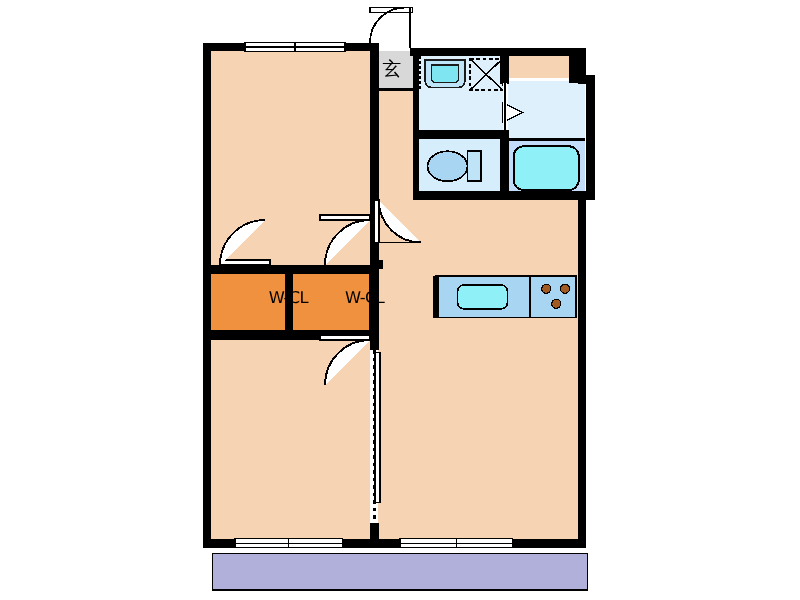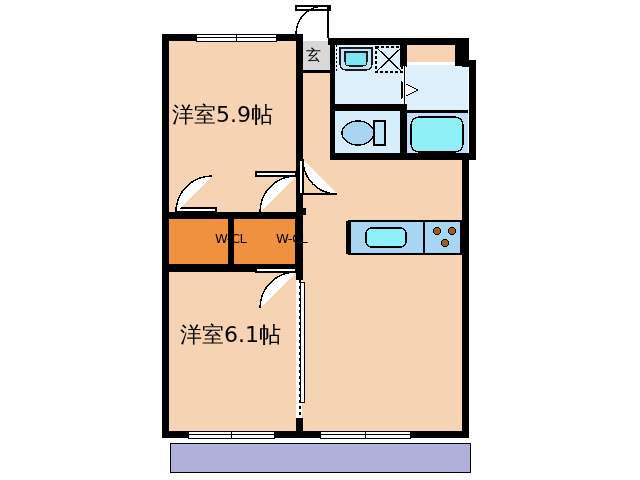--- a/index.html
+++ b/index.html
@@ -202,23 +202,21 @@
 
       <rect x="366" y="228" width="40" height="19" rx="5" ry="5" fill="#8ff0f7" stroke="#000000" stroke-width="1.4"></rect>
 
       <circle cx="437" cy="231" r="3.6" fill="#a05a22" stroke="#000000" stroke-width="1"></circle>
       <circle cx="452" cy="231" r="3.6" fill="#a05a22" stroke="#000000" stroke-width="1"></circle>
       <circle cx="445" cy="243" r="3.6" fill="#a05a22" stroke="#000000" stroke-width="1"></circle>
     </g>
 
   </svg>
 
-  <div class="room-label label-main" style="left:172px; top:104px;">洋室5.9帖</div>
-
-  <div class="room-label label-main" style="left:180px; top:324px;">洋室6.1帖</div>
+
 
 
   <div class="room-label label-cl" style="left:175px; top:232px;">W-CL</div>
 
   <div class="room-label label-cl" style="left:236px; top:232px;">W-CL</div>
 
   <div class="room-label label-genkan" style="left:306px; top:48px;">玄</div>
 
 </div>
 

